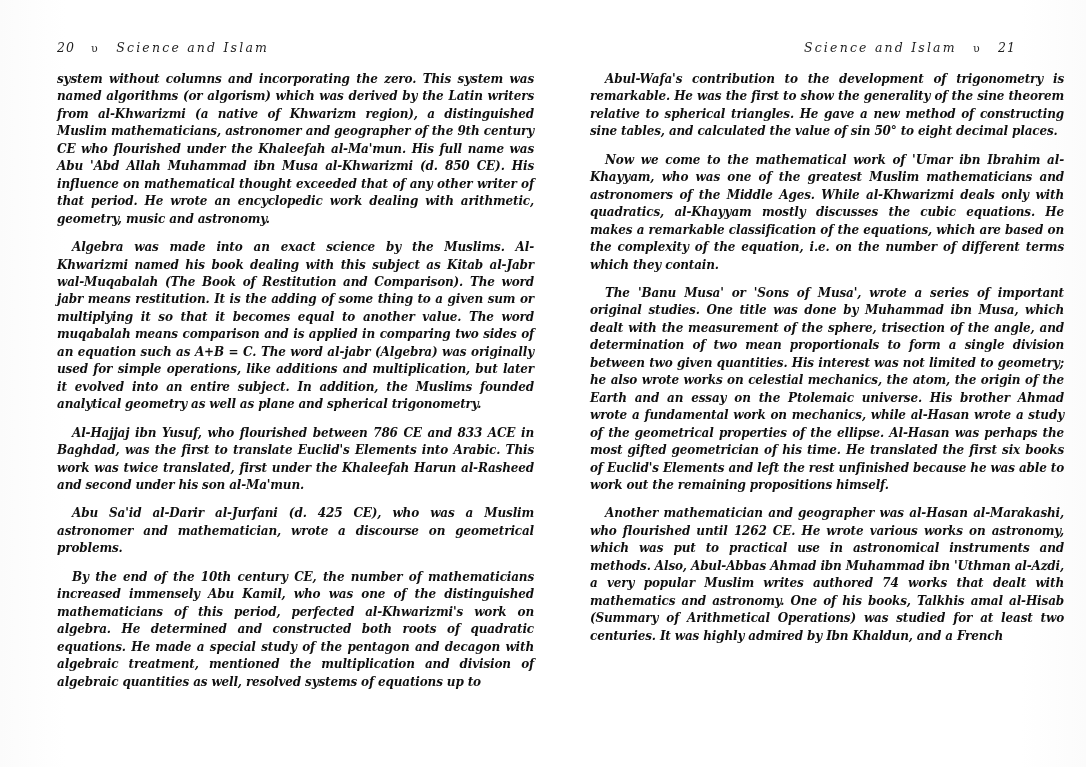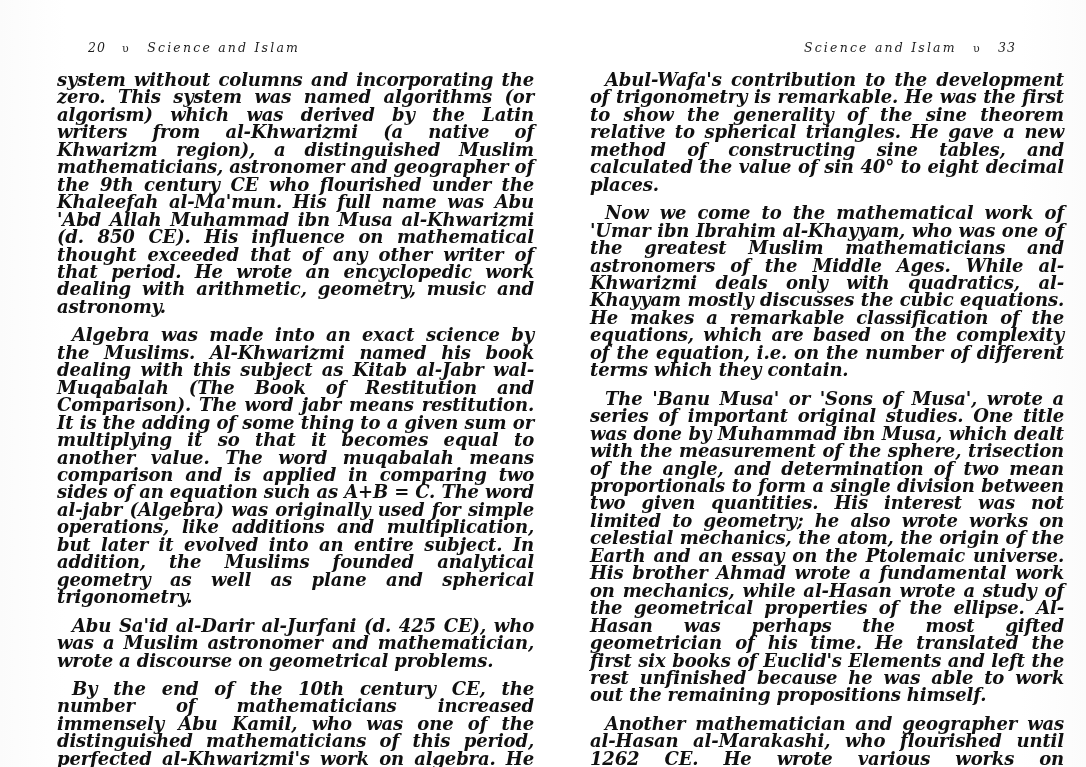--- a/index.html
+++ b/index.html
@@ -33,39 +33,38 @@
   }
   .running-head {
     font-style: italic;
     font-weight: 400;
     font-size: 12.5px;
     letter-spacing: 2.2px;
     color: #1e1e1e;
     white-space: nowrap;
     margin-bottom: 15px;
     height: 16px;
-    margin-left: 31px;
   }
   .running-head.right {
     text-align: right;
     padding-right: 48px;
   }
   .running-head .page-num {
     letter-spacing: 1px;
   }
   .running-head .fleuron {
     font-style: normal;
     font-size: 11px;
     margin: 0 10px;
     color: #2a2a2a;
   }
   .body-text p {
     font-style: italic;
     font-weight: 700;
-    font-size: 18px;
+    font-size: 12px;
     line-height: 17.45px;
     letter-spacing: -0.15px;
     color: #101010;
     text-align: justify;
     margin: 0 0 11px 0;
     text-indent: 15px;
   }
   .body-text p.no-indent {
     text-indent: 0;
   }
@@ -77,32 +76,33 @@
 
   <div class="page page-left">
     <div class="running-head left">
       <span class="page-num">20</span>
       <span class="fleuron">υ</span>
       <span class="head-title">Science and Islam</span>
     </div>
     <div class="body-text">
       <p class="no-indent">system without columns and incorporating the zero. This system was named algorithms (or algorism) which was derived by the Latin writers from al-Khwarizmi (a native of Khwarizm region), a distinguished Muslim mathematicians, astronomer and geographer of the 9th century CE who flourished under the Khaleefah al-Ma'mun. His full name was Abu 'Abd Allah Muhammad ibn Musa al-Khwarizmi (d. 850 CE). His influence on mathematical thought exceeded that of any other writer of that period. He wrote an encyclopedic work dealing with arithmetic, geometry, music and astronomy.</p>
       <p>Algebra was made into an exact science by the Muslims. Al-Khwarizmi named his book dealing with this subject as Kitab al-Jabr wal-Muqabalah (The Book of Restitution and Comparison). The word jabr means restitution. It is the adding of some thing to a given sum or multiplying it so that it becomes equal to another value. The word muqabalah means comparison and is applied in comparing two sides of an equation such as A+B = C. The word al-jabr (Algebra) was originally used for simple operations, like additions and multiplication, but later it evolved into an entire subject. In addition, the Muslims founded analytical geometry as well as plane and spherical trigonometry.</p>
+      <p>Al-Hajjaj ibn Yusuf, who flourished between 786 CE and 833 ACE in Baghdad, was the first to translate Euclid's Elements into Arabic. This work was twice translated, first under the Khaleefah Harun al-Rasheed and second under his son al-Ma'mun.</p>
       <p>Abu Sa'id al-Darir al-Jurfani (d. 425 CE), who was a Muslim astronomer and mathematician, wrote a discourse on geometrical problems.</p>
       <p>By the end of the 10th century CE, the number of mathematicians increased immensely Abu Kamil, who was one of the distinguished mathematicians of this period, perfected al-Khwarizmi's work on algebra. He determined and constructed both roots of quadratic equations. He made a special study of the pentagon and decagon with algebraic treatment, mentioned the multiplication and division of algebraic quantities as well, resolved systems of equations up to</p>
     </div>
   </div>
 
   <div class="page page-right">
     <div class="running-head right">
       <span class="head-title">Science and Islam</span>
       <span class="fleuron">υ</span>
-      <span class="page-num">33</span>
+      <span class="page-num">21</span>
     </div>
     <div class="body-text">
-      <p>Abul-Wafa's contribution to the development of trigonometry is remarkable. He was the first to show the generality of the sine theorem relative to spherical triangles. He gave a new method of constructing sine tables, and calculated the value of sin 40° to eight decimal places.</p>
+      <p>Abul-Wafa's contribution to the development of trigonometry is remarkable. He was the first to show the generality of the sine theorem relative to spherical triangles. He gave a new method of constructing sine tables, and calculated the value of sin 50° to eight decimal places.</p>
       <p>Now we come to the mathematical work of 'Umar ibn Ibrahim al-Khayyam, who was one of the greatest Muslim mathematicians and astronomers of the Middle Ages. While al-Khwarizmi deals only with quadratics, al-Khayyam mostly discusses the cubic equations. He makes a remarkable classification of the equations, which are based on the complexity of the equation, i.e. on the number of different terms which they contain.</p>
       <p>The 'Banu Musa' or 'Sons of Musa', wrote a series of important original studies. One title was done by Muhammad ibn Musa, which dealt with the measurement of the sphere, trisection of the angle, and determination of two mean proportionals to form a single division between two given quantities. His interest was not limited to geometry; he also wrote works on celestial mechanics, the atom, the origin of the Earth and an essay on the Ptolemaic universe. His brother Ahmad wrote a fundamental work on mechanics, while al-Hasan wrote a study of the geometrical properties of the ellipse. Al-Hasan was perhaps the most gifted geometrician of his time. He translated the first six books of Euclid's Elements and left the rest unfinished because he was able to work out the remaining propositions himself.</p>
       <p>Another mathematician and geographer was al-Hasan al-Marakashi, who flourished until 1262 CE. He wrote various works on astronomy, which was put to practical use in astronomical instruments and methods. Also, Abul-Abbas Ahmad ibn Muhammad ibn 'Uthman al-Azdi, a very popular Muslim writes authored 74 works that dealt with mathematics and astronomy. One of his books, Talkhis amal al-Hisab (Summary of Arithmetical Operations) was studied for at least two centuries. It was highly admired by Ibn Khaldun, and a French</p>
     </div>
   </div>
 
 </div>
 
 </body></html>

